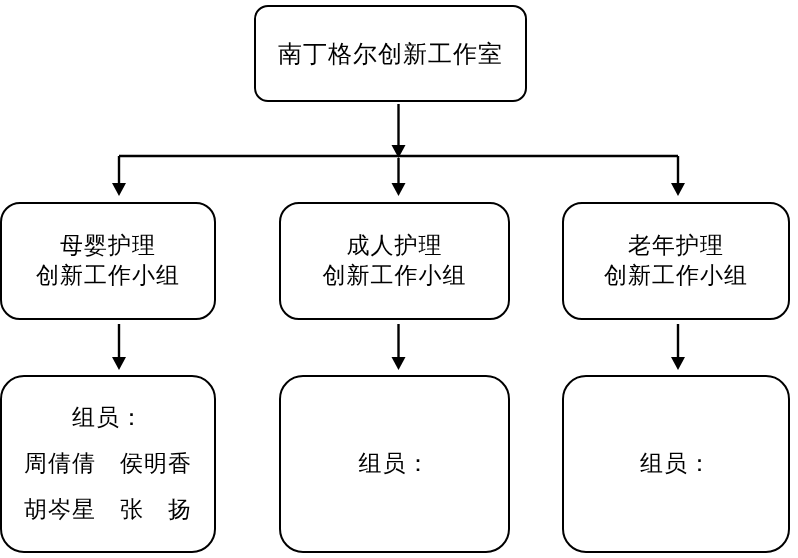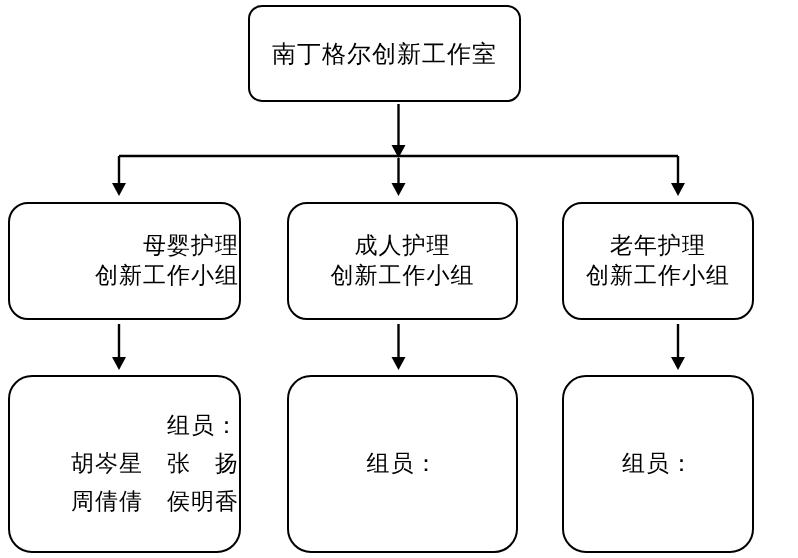--- a/index.html
+++ b/index.html
@@ -35,42 +35,42 @@
     border: 2.5px solid var(--ink, #000000);
     background: var(--paper, #ffffff);
     display: flex;
     flex-direction: column;
     align-items: center;
     justify-content: center;
     text-align: center;
     letter-spacing: 1px;
   }
   .root-box {
-    left: 248px; top: 5px;
+    left: 254px; top: 5px;
     width: 273px; height: 97px;
     border-radius: 14px;
     font-size: 24px;
     gap: 15px;
   }
   .group-box {
     top: 202px; height: 118px;
     border-radius: 20px;
     font-size: 23px;
     line-height: 30px;
   }
   .members-box {
     top: 375px; height: 178px;
     border-radius: 24px;
     font-size: 23px;
     line-height: 26px;
-    gap: 12px;
+    gap: 20px;
   }
-  .col-1 { left: 8px;   width: 233px; align-items: flex-end; }
-  .col-2 { left: 287px; width: 231px; }
-  .col-3 { left: 562px; width: 192px; }
+  .col-1 { left: 0;   width: 216px; }
+  .col-2 { left: 279px; width: 231px; }
+  .col-3 { left: 562px; width: 228px; }
   .line { white-space: pre; }
 </style>
 </head>
 <body>
 
 <div class="canvas">
 
   <svg class="connectors" viewBox="0 0 798 558">
 
     <g>
@@ -119,22 +119,22 @@
     <div class="line">成人护理</div>
     <div class="line">创新工作小组</div>
   </div>
   <div class="box group-box col-3">
     <div class="line">老年护理</div>
     <div class="line">创新工作小组</div>
   </div>
 
   <div class="box members-box col-1">
     <div class="line">组员：</div>
+    <div class="line">周倩倩　侯明香</div>
     <div class="line">胡岑星　张　扬</div>
-    <div class="line">周倩倩　侯明香</div>
   </div>
   <div class="box members-box col-2">
     <div class="line">组员：</div>
   </div>
   <div class="box members-box col-3">
     <div class="line">组员：</div>
   </div>
 
 </div>
 

